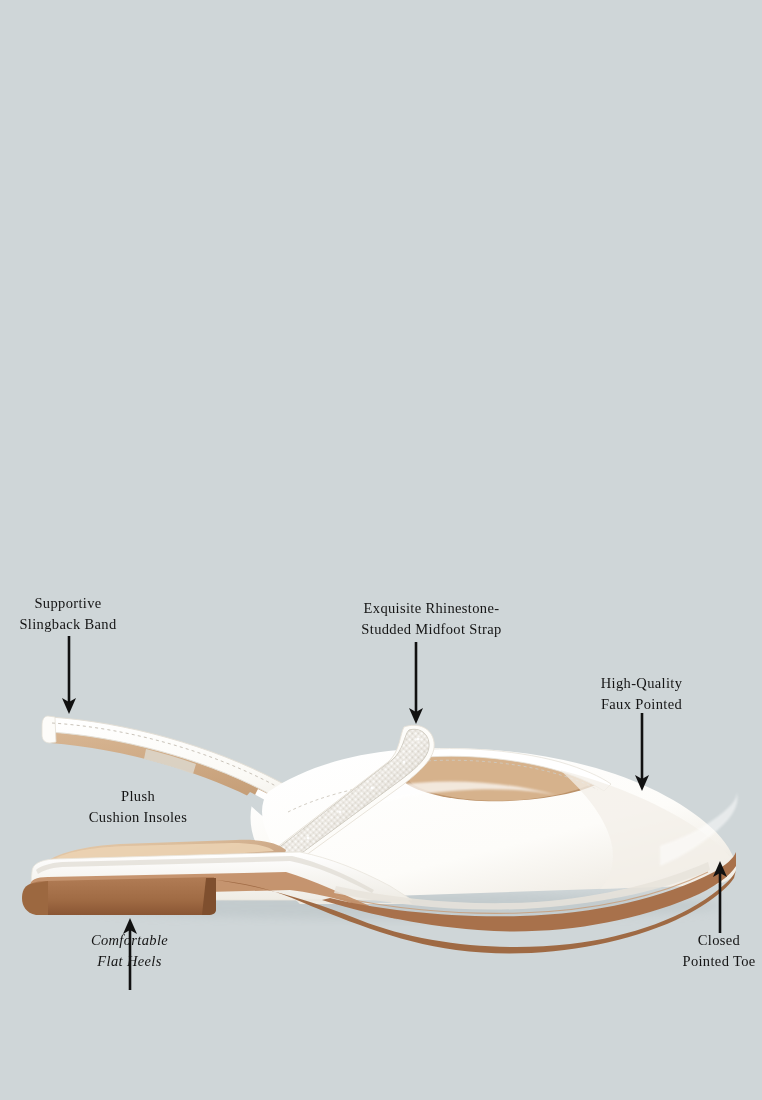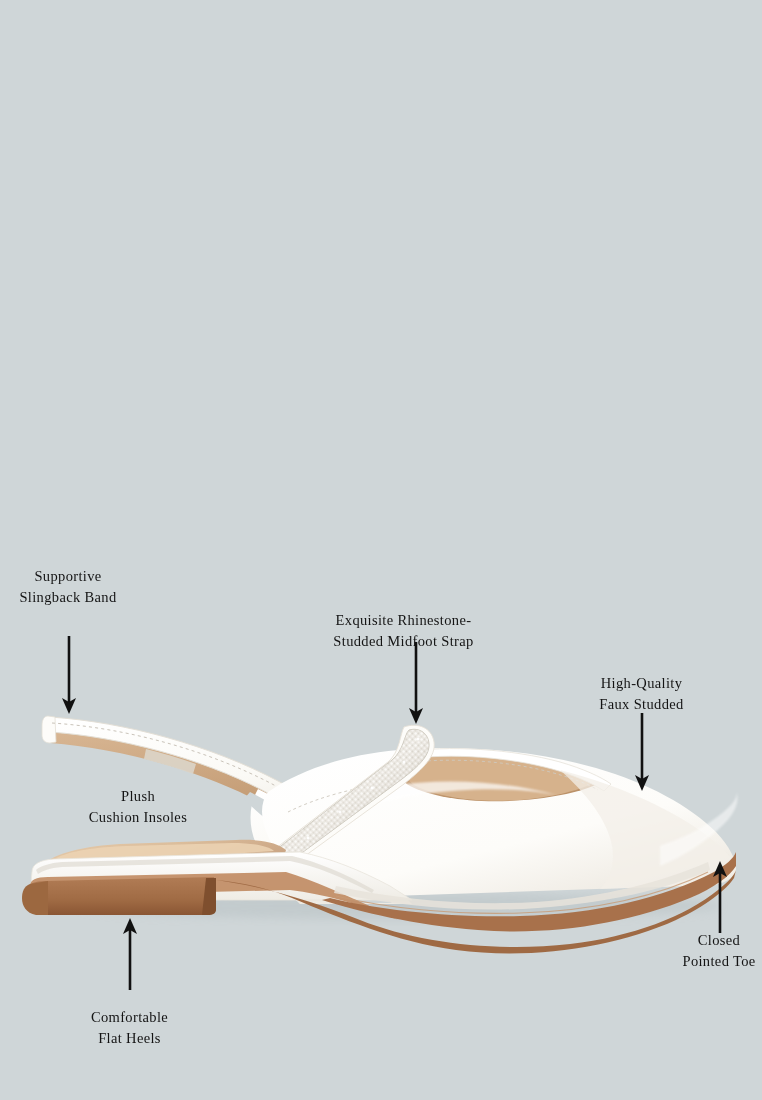--- a/index.html
+++ b/index.html
@@ -212,57 +212,57 @@
       <path d="M336,896 C386,908 452,915 520,913 C594,911 660,896 708,872" fill="none" stroke="#c79a74" stroke-width="1.2" opacity="0.8"></path>
 
       <path d="M660,846 C690,836 714,822 730,806 C736,800 738,794 736,790
                C740,800 736,812 724,824 C706,842 684,856 660,866 Z" fill="#ffffff" opacity="0.5" filter="url(#tinyBlur)"></path>
 
       <path d="M336,886 C400,900 470,906 536,902 C604,897 662,882 708,862
                L710,870 C664,890 606,903 538,908 C468,913 398,906 334,893 Z" fill="#e8e3da" opacity="0.85"></path>
     </svg>
   </div>
 
-  <div class="callout" style="left:0px; top:566px; width:136px;">Supportive
+  <div class="callout" style="left:0px; top:593px; width:136px;">Supportive
 Slingback Band</div>
   <div class="arrow" style="left:58px; top:636px;">
     <svg width="22" height="80" viewBox="0 0 22 80">
       <line x1="11" y1="0" x2="11" y2="66" stroke="#111111" stroke-width="2.6"></line>
       <path d="M11,78 L4,62 L11,66 L18,62 Z" fill="#111111"></path>
     </svg>
   </div>
 
-  <div class="callout" style="left:284px; top:598px; width:239px;margin-top:12px;">Exquisite Rhinestone-
+  <div class="callout" style="left:312px; top:598px; width:239px;">Exquisite Rhinestone-
 Studded Midfoot Strap</div>
   <div class="arrow" style="left:405px; top:642px;">
     <svg width="22" height="84" viewBox="0 0 22 84">
       <line x1="11" y1="0" x2="11" y2="70" stroke="#111111" stroke-width="2.6"></line>
       <path d="M11,82 L4,66 L11,70 L18,66 Z" fill="#111111"></path>
     </svg>
   </div>
 
   <div class="callout" style="left:566px; top:673px; width:151px;">High-Quality
-Faux Studded</div>
+Faux Pointed</div>
   <div class="arrow" style="left:631px; top:713px;">
     <svg width="22" height="80" viewBox="0 0 22 80">
       <line x1="11" y1="0" x2="11" y2="66" stroke="#111111" stroke-width="2.6"></line>
       <path d="M11,78 L4,62 L11,66 L18,62 Z" fill="#111111"></path>
     </svg>
   </div>
 
   <div class="callout" style="left:62px; top:786px; width:152px;font-family:Liberation Serif, serif;">Plush
 Cushion Insoles</div>
 
   <div class="arrow" style="left:119px; top:918px;">
     <svg width="22" height="72" viewBox="0 0 22 72">
       <line x1="11" y1="6" x2="11" y2="72" stroke="#111111" stroke-width="2.6"></line>
       <path d="M11,0 L18,16 L11,12 L4,16 Z" fill="#111111"></path>
     </svg>
   </div>
-  <div class="callout" style="left:48px; top:1007px; width:163px;">Comfortable
+  <div class="callout" style="left:48px; top:930px; width:163px;font-style:italic;">Comfortable
 Flat Heels</div>
 
   <div class="arrow" style="left:709px; top:861px;">
     <svg width="22" height="72" viewBox="0 0 22 72">
       <line x1="11" y1="6" x2="11" y2="72" stroke="#111111" stroke-width="2.6"></line>
       <path d="M11,0 L18,16 L11,12 L4,16 Z" fill="#111111"></path>
     </svg>
   </div>
   <div class="callout" style="left:640px; top:930px; width:158px;">Closed
 Pointed Toe</div>

